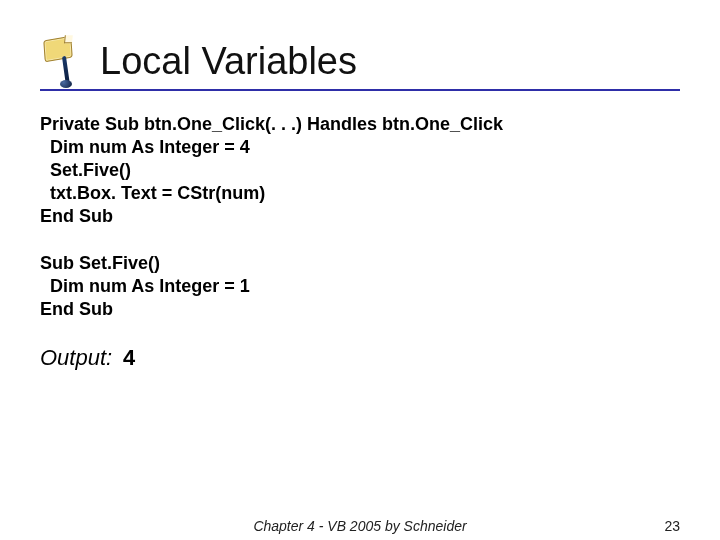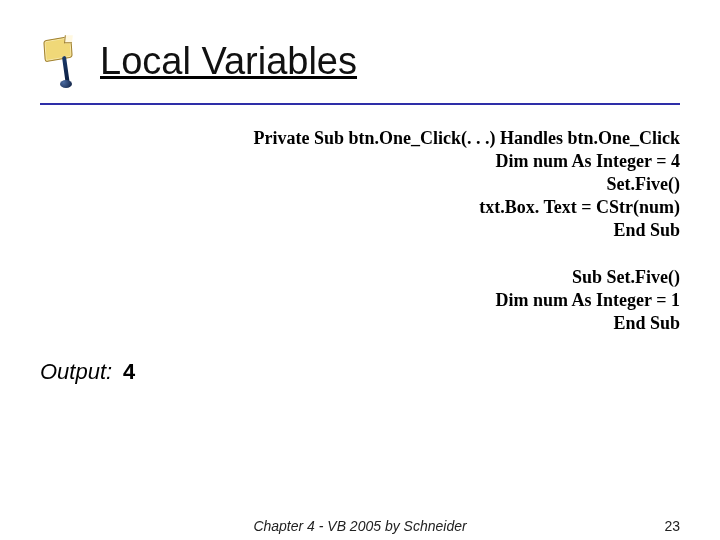--- a/index.html
+++ b/index.html
@@ -1,18 +1,18 @@
 <!DOCTYPE html>
 <html><head>
 <meta charset="utf-8">
 <style>
   * { margin: 0; padding: 0; box-sizing: border-box; }
   html, body { width: 720px; height: 540px; background: #fff; font-family: Arial, Helvetica, sans-serif; }
   .slide { position: relative; width: 720px; height: 540px; padding: 40px 40px 0 40px; }
-  .header { position: relative; margin-bottom: 20px; padding-left: 60px; text-decoration: underline; }
+  .header { position: relative; margin-bottom: 6px; padding-left: 60px; }
   .title { font-size: 38px; font-weight: 400; color: #111; letter-spacing: 0px; }
   .rule { border: none; border-top: 2px solid #2e2ea8; margin-top: 2px; margin-bottom: 22px; }
   .icon-wrap { position: absolute; left: 0; top: -4px; width: 48px; height: 48px; }
   .page-icon {
     position: absolute; left: 4px; top: 2px; width: 28px; height: 22px;
     background: #f0d878; border: 1px solid #a08030; border-radius: 3px;
     transform: skewY(-6deg) rotate(-4deg);
     box-shadow: inset 0 0 0 1px rgba(255,255,255,0.4);
   }
   .page-corner {
@@ -25,23 +25,23 @@
     background: linear-gradient(#1a3a6a, #0a1a3a);
     border-radius: 2px;
     transform: rotate(-8deg);
   }
   .pin-ball {
     position: absolute; left: 20px; top: 44px; width: 12px; height: 8px;
     background: radial-gradient(circle at 30% 30%, #4a6aa0, #0a1a3a);
     border-radius: 50%;
   }
   .code {
-    font-family: Liberation Serif, serif;
+    font-family: Liberation Sans, sans-serif;
     font-size: 18px; font-weight: bold; color: #000;
-    white-space: pre; line-height: 1.28; margin-bottom: 24px; text-align: right;
+    white-space: pre; line-height: 1.28; margin-bottom: 24px;
   }
   .output-line { margin-top: 12px; }
   .output-label { font-style: italic; font-size: 22px; color: #000; }
   .output-val { font-family: "Courier New", Courier, monospace; font-size: 22px; font-weight: bold; margin-left: 6px; }
   .footer {
     position: absolute; bottom: 22px; left: 0; width: 720px;
     font-size: 14px; color: #222;
   }
   .footer-center { position: absolute; left: 50%; transform: translateX(-50%); font-style: italic; }
   .footer-right { position: absolute; right: 40px; }

